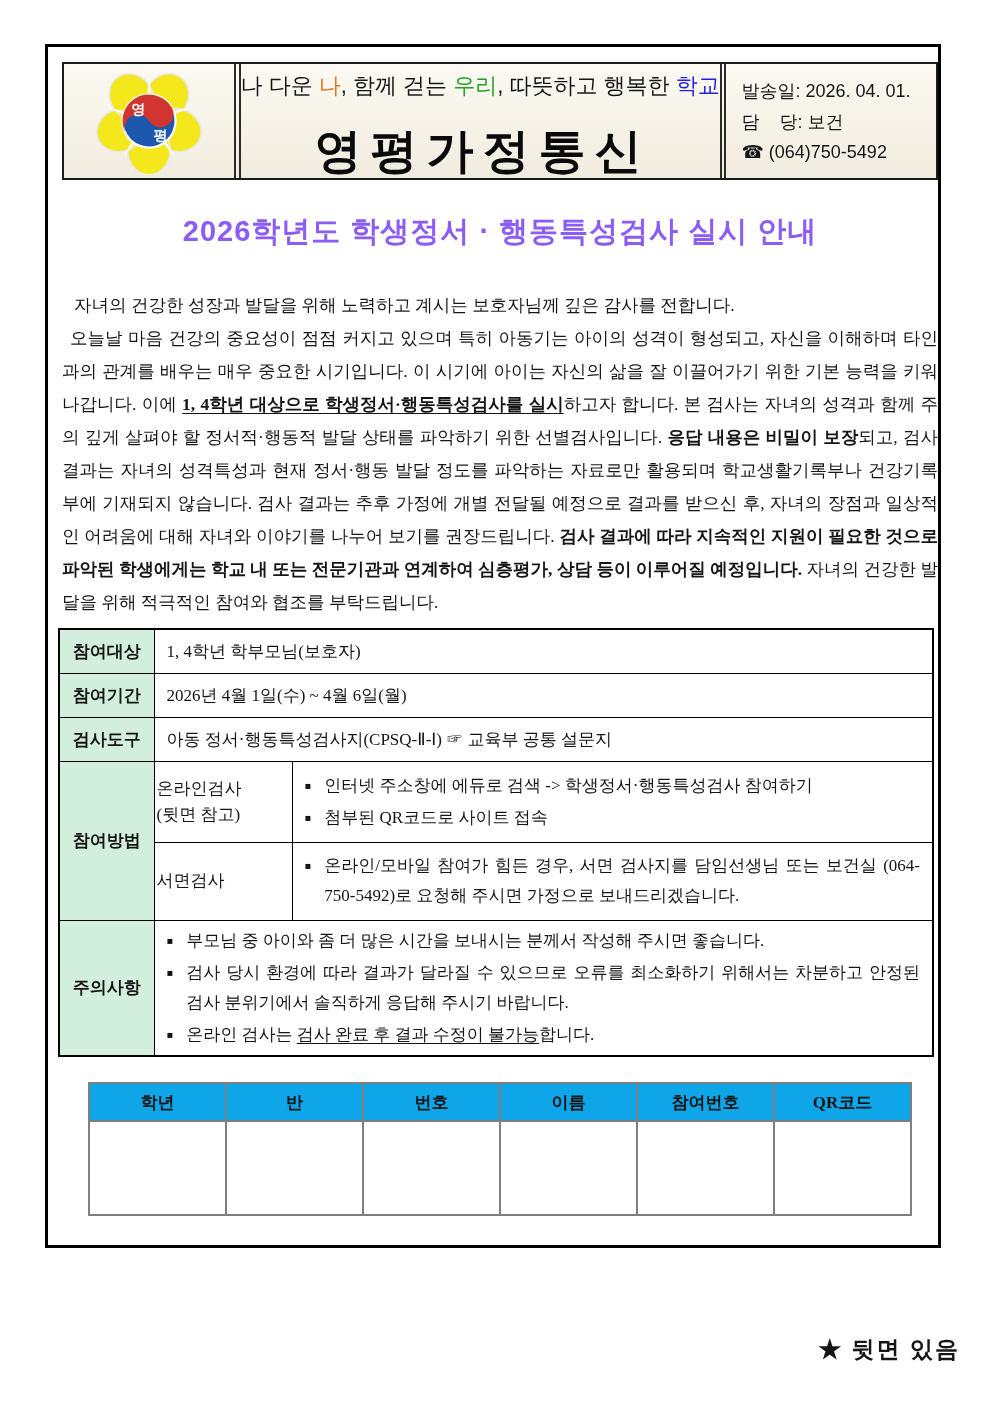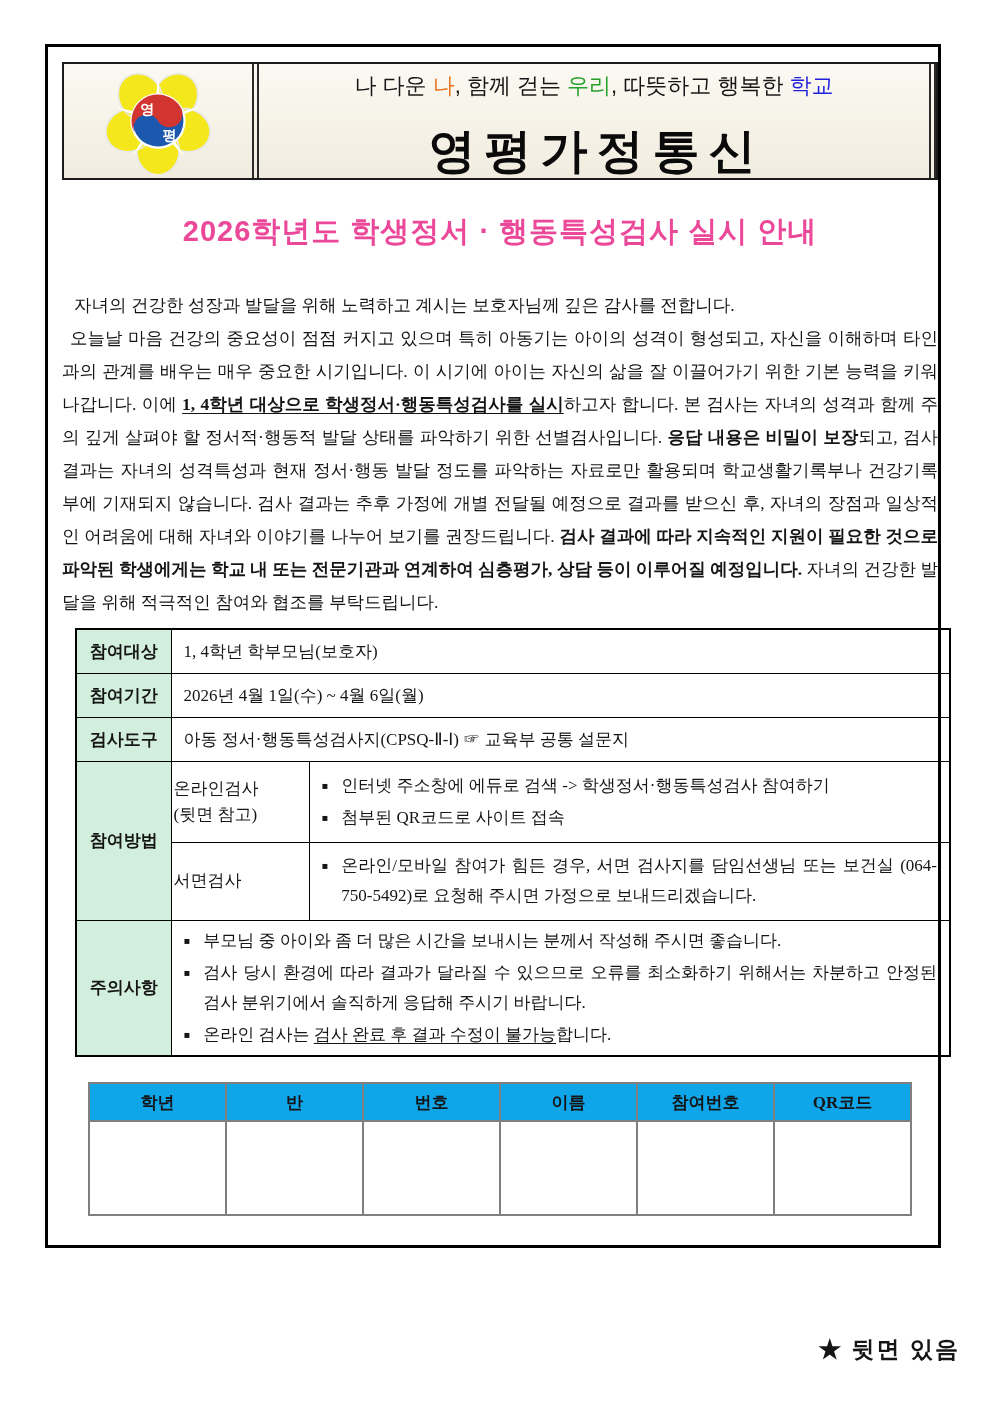--- a/index.html
+++ b/index.html
@@ -35,35 +35,35 @@
   .nl-url { font-weight:bold; font-size:20px; color:#2e6b80; letter-spacing:1px; line-height:1.1; }
   .mh-right { width:230px; box-sizing:border-box; padding:8px 4px 8px 15px;
               font-family:"Liberation Sans", sans-serif; font-size:18px;
               display:flex; flex-direction:column; justify-content:space-evenly; }
   .mh-right div { white-space:pre; }
 
   
   .doc-title {
     position:absolute; left:62px; top:212px; width:876px; text-align:center;
     font-family:"Liberation Sans", sans-serif; font-weight:bold; font-size:29px;
-    letter-spacing:1px; color:#ec4899;
+    letter-spacing:1px; color:#8b5cf6;
   }
 
   
   .body-text { position:absolute; left:62px; top:289px; width:876px;
                font-size:17.5px; line-height:33px; text-align:justify; }
   .body-text .p1 { text-indent:12px; }
   .body-text .p2 { text-indent:8px; }
   .b  { font-weight:bold; }
   .bu { font-weight:bold; text-decoration:underline; text-underline-offset:3px; }
   .u  { text-decoration:underline; text-underline-offset:3px; }
 
   
   table.info {
-    position:absolute; left:75px; top:628px; width:876px;
+    position:absolute; left:58px; top:628px; width:876px;
     border-collapse:collapse; table-layout:fixed; font-size:17px;
   }
   table.info th, table.info td { border:1.6px solid #000; vertical-align:middle; }
   table.info { border:2.5px solid #000; }
   table.info th.lbl { background:#d2eedd; font-weight:bold; text-align:center; padding:0 2px; }
   table.info td.sublbl { text-align:left; line-height:26px; padding:14px 2px; }
   table.info td.val { padding:5px 12px; text-align:left; }
   .col-lbl { width:95px; } .col-sub { width:138px; }
   .bline { display:flex; align-items:flex-start; gap:13px; line-height:30px; }
   .bline + .bline { margin-top:2px; }
@@ -117,20 +117,25 @@
 
   <div class="vsep"></div>
 
   <div class="mh-center">
     <div class="slogan"><span>나 다운 </span><span class="c-na">나</span><span>, 함께 걷는 </span><span class="c-uri">우리</span><span>, 따뜻하고 행복한 </span><span class="c-school">학교</span></div>
     <div class="nl-title">영평가정통신</div>
   </div>
 
   <div class="vsep"></div>
 
+  <div class="mh-right">
+    <div>발송일: 2026. 04. 01.</div>
+    <div>담    당: 보건</div>
+    <div><span>☎</span><span> (064)750-5492</span></div>
+  </div>
 </div>
 
 <div class="doc-title">2026학년도 학생정서 · 행동특성검사 실시 안내</div>
 
 <div class="body-text">
   <div class="p1">자녀의 건강한 성장과 발달을 위해 노력하고 계시는 보호자님께 깊은 감사를 전합니다.</div>
   <div class="p2"><span>오늘날 마음 건강의 중요성이 점점 커지고 있으며 특히 아동기는 아이의 성격이 형성되고, 자신을 이해하며 타인과의 관계를 배우는 매우 중요한 시기입니다. 이 시기에 아이는 자신의 삶을 잘 이끌어가기 위한 기본 능력을 키워나갑니다. 이에 </span><span class="bu">1, 4학년 대상으로 학생정서·행동특성검사를 실시</span><span>하고자 합니다. 본 검사는 자녀의 성격과 함께 주의 깊게 살펴야 할 정서적·행동적 발달 상태를 파악하기 위한 선별검사입니다. </span><span class="b">응답 내용은 비밀이 보장</span><span>되고, 검사 결과는 자녀의 성격특성과 현재 정서·행동 발달 정도를 파악하는 자료로만 활용되며 학교생활기록부나 건강기록부에 기재되지 않습니다. 검사 결과는 추후 가정에 개별 전달될 예정으로 결과를 받으신 후, 자녀의 장점과 일상적인 어려움에 대해 자녀와 이야기를 나누어 보기를 권장드립니다. </span><span class="b">검사 결과에 따라 지속적인 지원이 필요한 것으로 파악된 학생에게는 학교 내 또는 전문기관과 연계하여 심층평가, 상담 등이 이루어질 예정입니다.</span><span> 자녀의 건강한 발달을 위해 적극적인 참여와 협조를 부탁드립니다.</span></div>
 </div>
 
 <table class="info">

